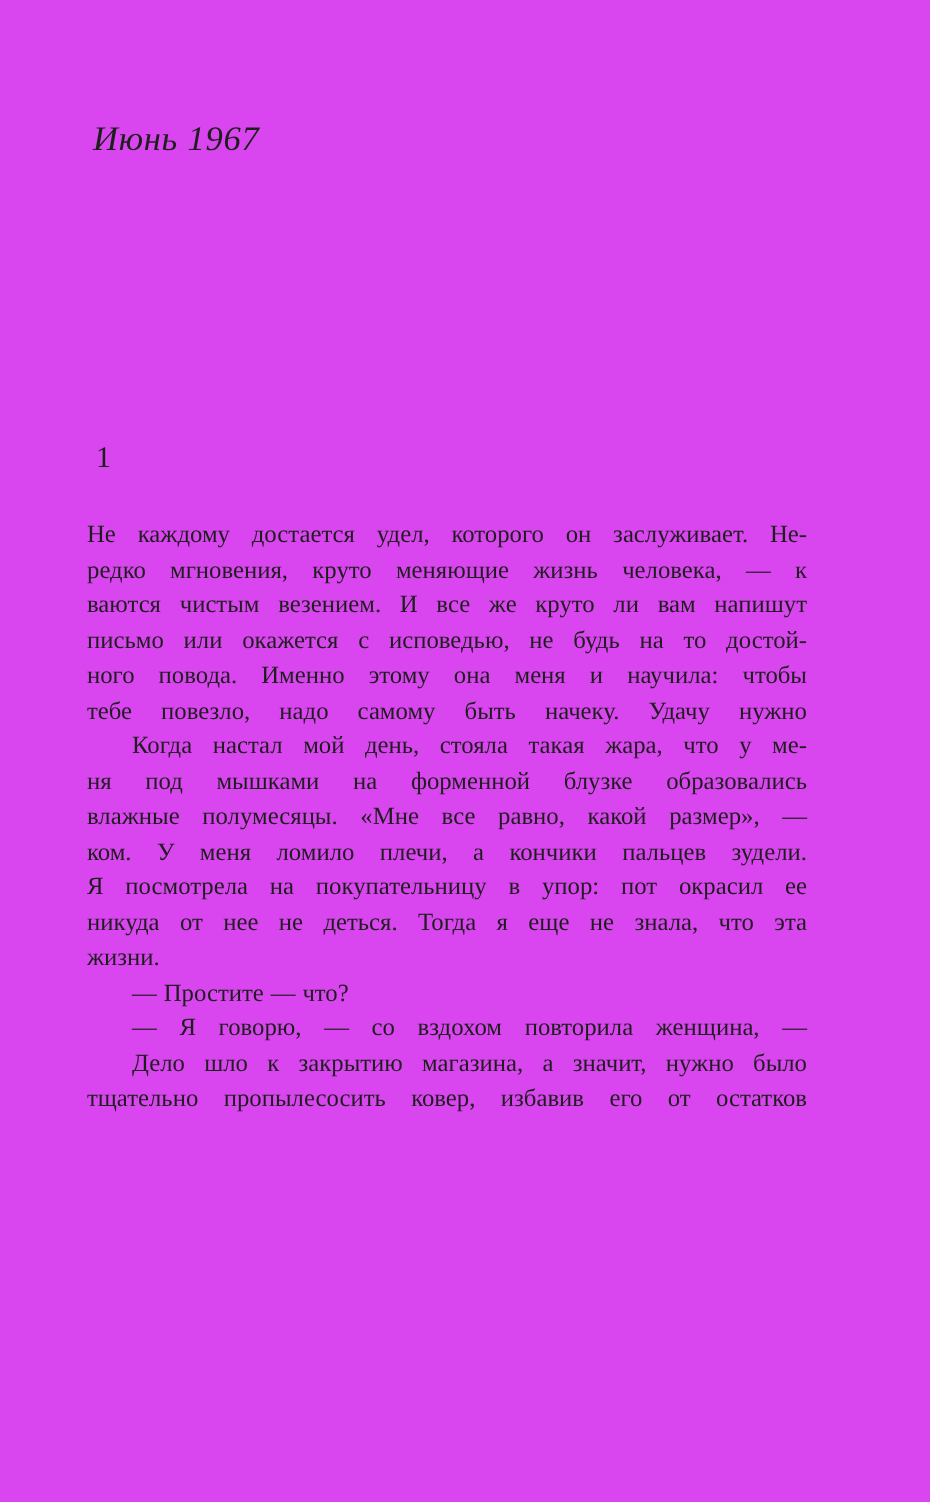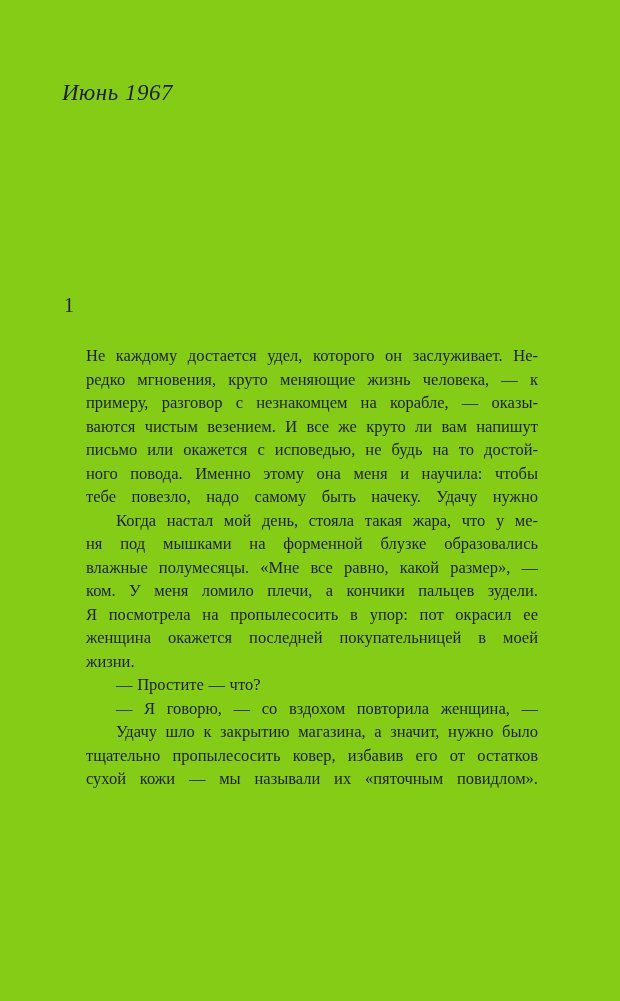--- a/index.html
+++ b/index.html
@@ -4,21 +4,21 @@
 <style>
   html, body {
     margin: 0;
     padding: 0;
     background: #f6f6f6;
   }
   .page {
     position: relative;
     width: 620px;
     height: 1001px;
-    background: #84cc16;
+    background: #d946ef;
     font-family: "Liberation Serif", serif;
     color: #1e1e1e;
     overflow: hidden;
   }
   .date-heading {
     position: absolute;
     left: 62px;
     top: 80px;
     font-style: italic;
     font-size: 23px;
@@ -36,51 +36,48 @@
     left: 58px;
     top: 344px;
     width: 480px;
     font-size: 16.5px;
     line-height: 23.5px;
     word-spacing: 0.5px;
   }
   .line {
     text-align: left;
     min-height: 23.5px;
-    margin-left: 28px;
   }
   .line.just {
     text-align: justify;
     -moz-text-align-last: justify;
     text-align-last: justify;
   }
   .line.indent {
     text-indent: 30px;
   }
 </style>
 </head>
 <body>
 
 <div class="page">
   <div class="date-heading">Июнь 1967</div>
   <div class="chapter-number">1</div>
   <div class="body-text">
       <div class="line just">Не каждому достается удел, которого он заслуживает. Не-</div>
       <div class="line just">редко мгновения, круто меняющие жизнь человека, — к</div>
-      <div class="line just">примеру, разговор с незнакомцем на корабле, — оказы-</div>
       <div class="line just">ваются чистым везением. И все же круто ли вам напишут</div>
       <div class="line just">письмо или окажется с исповедью, не будь на то достой-</div>
       <div class="line just">ного повода. Именно этому она меня и научила: чтобы</div>
       <div class="line just">тебе повезло, надо самому быть начеку. Удачу нужно</div>
       <div class="line just indent">Когда настал мой день, стояла такая жара, что у ме-</div>
       <div class="line just">ня под мышками на форменной блузке образовались</div>
       <div class="line just">влажные полумесяцы. «Мне все равно, какой размер», —</div>
       <div class="line just">ком. У меня ломило плечи, а кончики пальцев зудели.</div>
-      <div class="line just">Я посмотрела на пропылесосить в упор: пот окрасил ее</div>
-      <div class="line just">женщина окажется последней покупательницей в моей</div>
+      <div class="line just">Я посмотрела на покупательницу в упор: пот окрасил ее</div>
+      <div class="line just">никуда от нее не деться. Тогда я еще не знала, что эта</div>
       <div class="line">жизни.</div>
       <div class="line indent">— Простите — что?</div>
       <div class="line just indent">— Я говорю, — со вздохом повторила женщина, —</div>
-      <div class="line just indent">Удачу шло к закрытию магазина, а значит, нужно было</div>
+      <div class="line just indent">Дело шло к закрытию магазина, а значит, нужно было</div>
       <div class="line just">тщательно пропылесосить ковер, избавив его от остатков</div>
-      <div class="line just">сухой кожи — мы называли их «пяточным повидлом».</div>
     </div>
 </div>
 
 </body></html>

